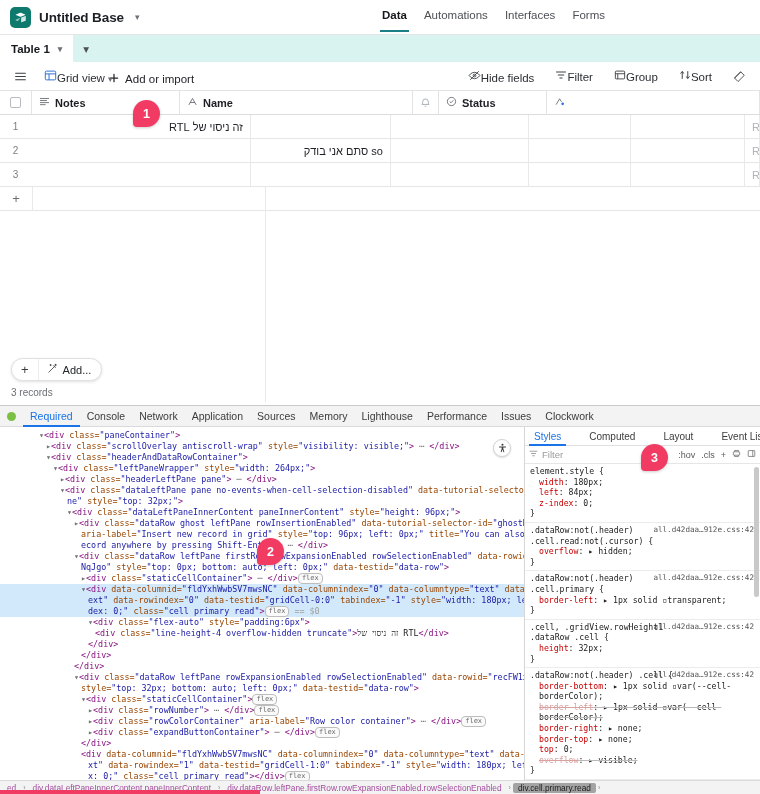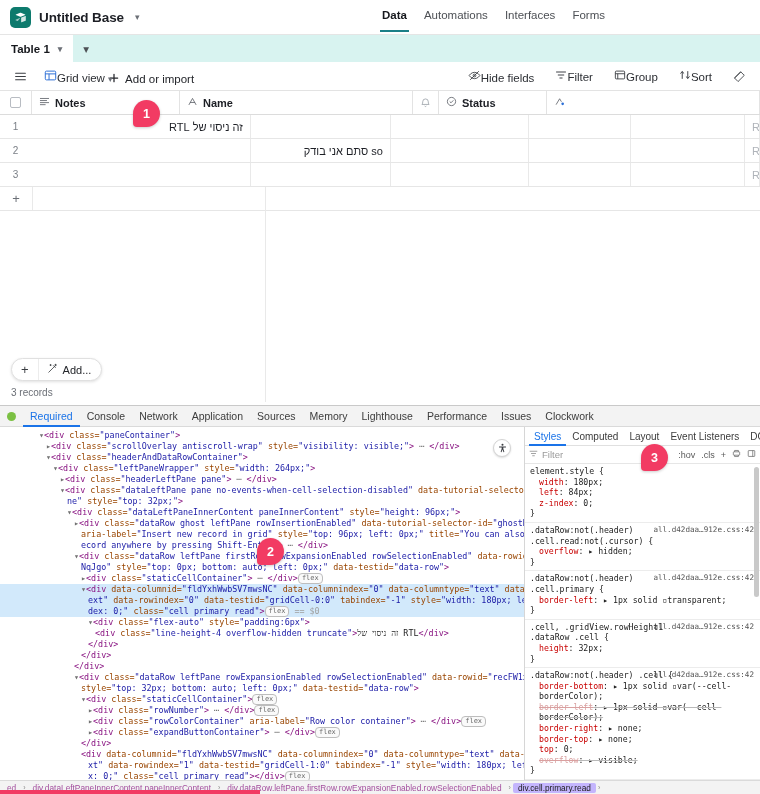--- a/index.html
+++ b/index.html
@@ -121,21 +121,21 @@
   .eqbadge { color:#a0a0a0; }
   .a11y-btn {
     position:absolute; right:13px; top:12px; width:18px; height:18px; border-radius:50%;
     background:#fff; border:1px solid #d4d4d4; display:flex; align-items:center; justify-content:center;
     box-shadow:0 1px 2px rgba(0,0,0,.14); cursor:pointer;
   }
 
   .styles-pane { flex:1; border-left:1px solid #d6d6d6; position:relative; overflow:hidden; background:#fff; }
   .st-tabs {
     height:19px; display:flex; align-items:center; font-size:10px; color:#3c3c3c;
-    border-bottom:1px solid #e0e0e0; padding-left:4px; gap:1px; white-space:nowrap;
+    border-bottom:1px solid #e0e0e0; padding-left:4px; gap:18px; white-space:nowrap;
   }
   .st-tab { padding:0 5px; height:19px; line-height:19px; cursor:pointer; }
   .st-tab.sel { color:#1a73e8; box-shadow:inset 0 -2px 0 #1a73e8; }
   .st-filterbar {
     height:18px; display:flex; align-items:center; border-bottom:1px solid #e6e6e6;
     font-size:9.5px; color:#8a8a8a; padding:0 4px; gap:4px;
   }
   .st-filter-input { flex:1; color:#9a9a9a; }
   .st-tools { display:flex; align-items:center; gap:6px; color:#5a5a5a; font-size:9px; }
   .st-rules {
@@ -152,21 +152,21 @@
   .indent { padding-left:9px; }
   .st-scroll { position:absolute; right:1px; top:40px; width:5px; height:130px; background:#c9c9c9; border-radius:3px; }
 
   .dt-breadcrumb {
     position:absolute; left:0; right:0; bottom:0; height:14px; background:#f3f3f3;
     border-top:1px solid #dadada; display:flex; align-items:center; gap:0;
     font-family:"Liberation Sans", sans-serif; font-size:8.3px; color:#a34e9e; padding-left:2px;
     white-space:nowrap; overflow:hidden;
   }
   .crumb { padding:0 5px; }
-  .crumb.sel { background:#c4b5fd; color:#1a1a1a; border-radius:2px;text-align:right; }
+  .crumb.sel { background:#a3a3a3; color:#1a1a1a; border-radius:2px;text-align:right; }
   .crumb-arrow { color:#8a8a8a; font-size:7px; padding:0 2px; }
 
   
   .marker {
     position:absolute; width:27px; height:27px; background:#f23b63; color:#fff;
     border-radius:50% 50% 50% 4px; display:flex; align-items:center; justify-content:center;
     font-size:12.5px; font-weight:bold; font-family:"Liberation Sans", sans-serif;
     transform:rotate(0deg); z-index:60; box-shadow:0 1px 3px rgba(0,0,0,.2);
   }
   .marker span { transform:rotate(0deg); }

